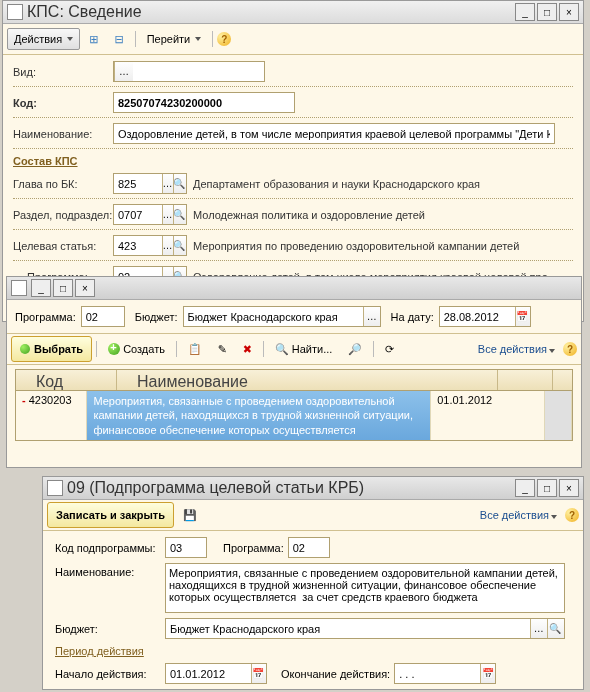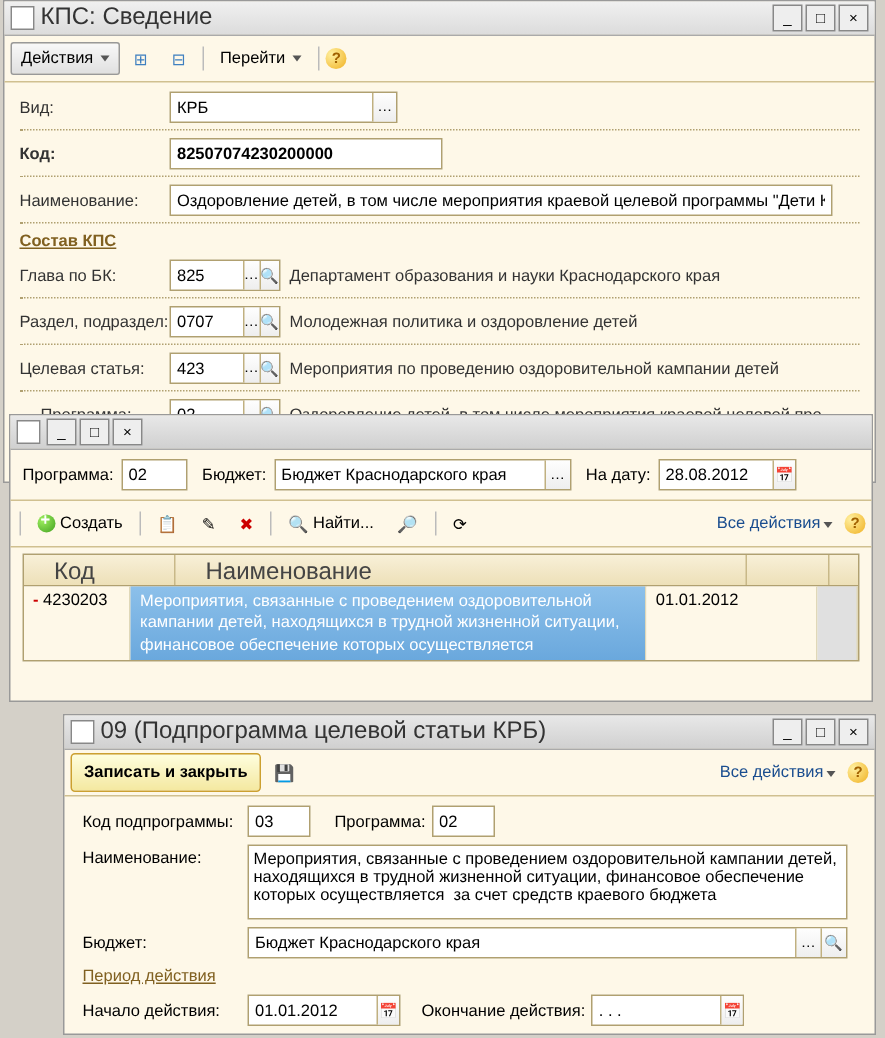--- a/index.html
+++ b/index.html
@@ -67,21 +67,20 @@
         <span>Перейти</span>
         <span class="triangle"></span>
       </div>
     <div class="sep"></div>
     <span class="help-icon">?</span>
   </div>
   <div class="form-area">
     <div class="form-row underline-row">
       <span class="form-label">Вид:</span>
       <div class="input-box" style="width:150px">
-          <input value="КРБ" style="">
           <span class="input-btn">…</span>
         </div>
     </div>
     <div class="form-row underline-row">
       <span class="form-label" style="font-weight:bold">Код:</span>
       <div class="input-box" style="width:180px">
           <input style="font-weight: bold;" value="82507074230200000">
         </div>
     </div>
     <div class="form-row underline-row">
@@ -157,20 +156,24 @@
         <input value="Бюджет Краснодарского края" style="">
         <span class="input-btn">…</span>
       </div>
     <span>На дату:</span>
     <div class="input-box" style="width:90px;margin-left:3px">
         <input value="28.08.2012" style="">
         <span class="input-btn">📅</span>
       </div>
   </div>
   <div class="toolbar">
+    <div class="green-btn">
+        <span class="green-dot"></span>
+        <span>Выбрать</span>
+      </div>
     <div class="sep"></div>
     <div class="btn">
         <span class="plus-icon"></span>
         <span>Создать</span>
       </div>
     <div class="sep"></div>
     <div class="btn">📋</div>
     <div class="btn">✎</div>
     <div class="btn">
         <span style="color:#c00">✖</span>

